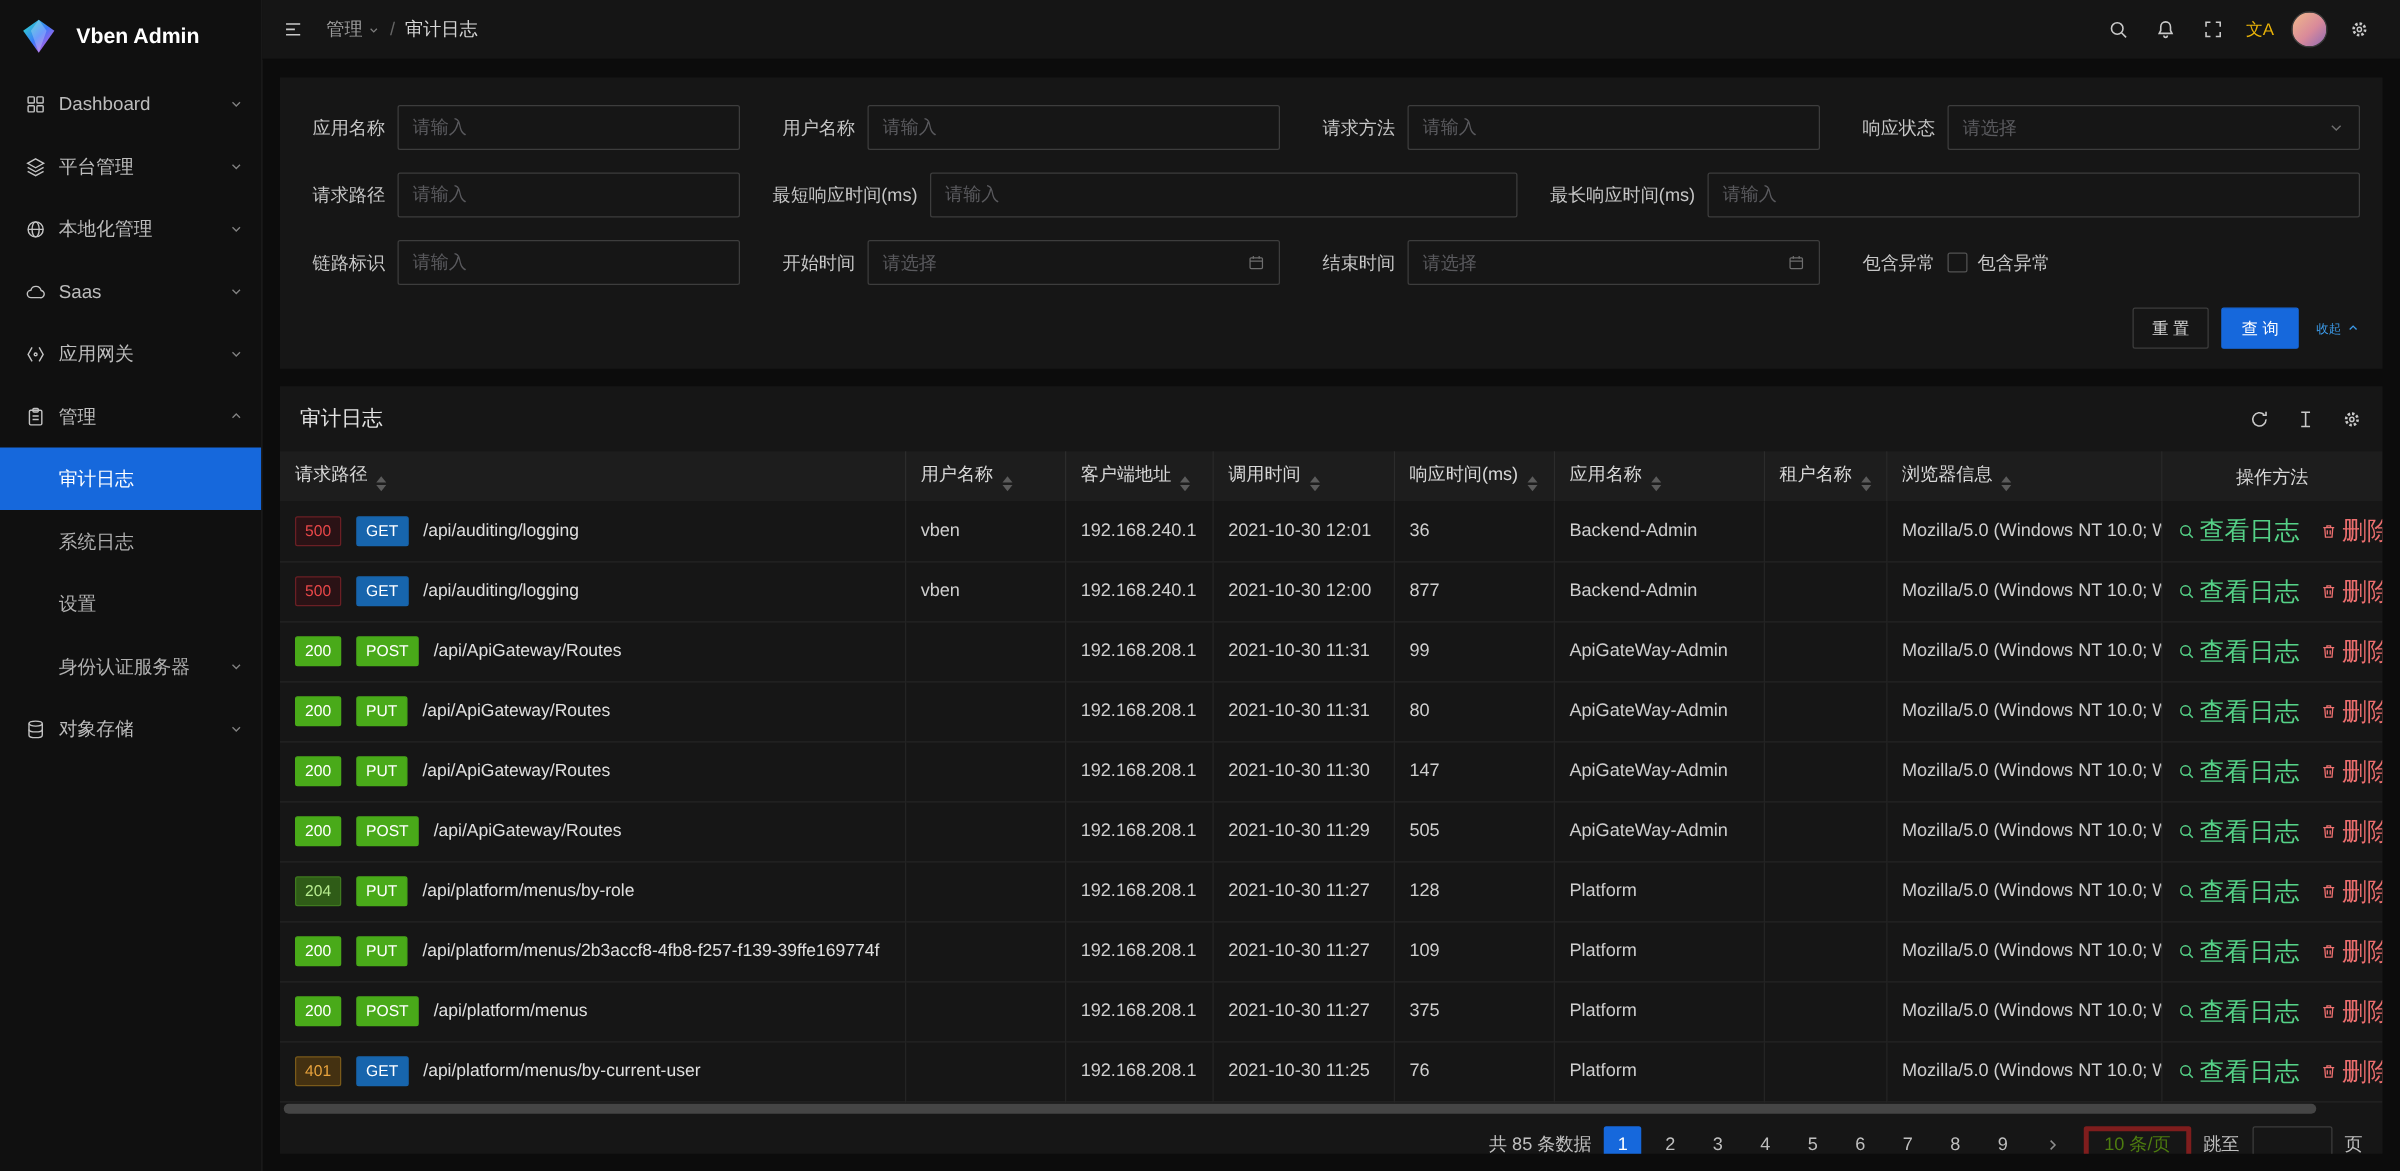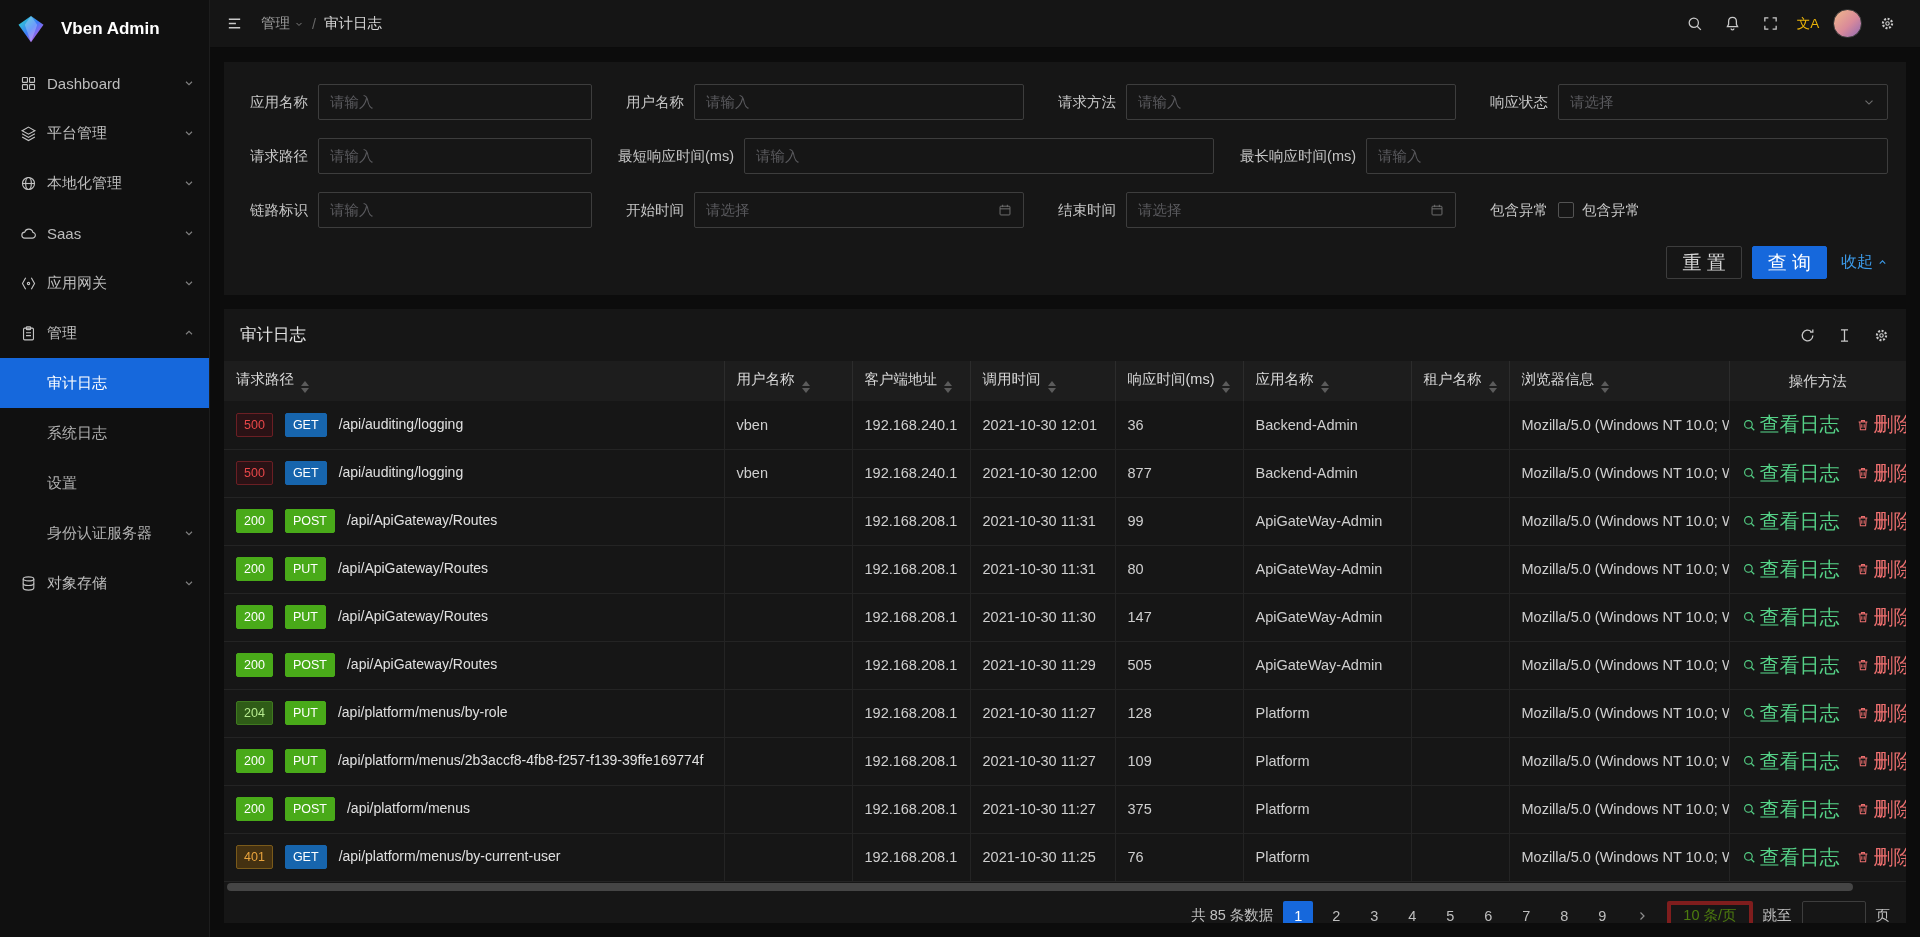--- a/index.html
+++ b/index.html
@@ -56,24 +56,24 @@
   input.ctrl { outline:none; }
   input.ctrl::placeholder { color:#5a5a5e; }
   .ctrl.fake { display:flex; align-items:center; cursor:pointer; }
   .ctrl.fake .ph { flex:1; color:#5a5a5e; overflow:hidden; white-space:nowrap; }
   .ctrl.fake .tail-icon { flex:none; color:#6e6e6e; display:flex; }
   .ctrl.fake .tail-icon svg { width:14px; height:14px; }
   .fcheck { align-items:center; }
   .checkbox { width:16px; height:16px; border:1px solid #535353; border-radius:2px; background:transparent; display:inline-block; margin-right:8px; cursor:pointer; flex:none; }
   .cb-label { color:#c6c6c6; white-space:nowrap; }
   .f-actions { display:flex; justify-content:flex-end; align-items:center; gap:10px; margin-top:2px; }
-  .btn { height:33px; padding:0 15px; border-radius:2px; font-size:19px; cursor:pointer; font-family:inherit; }
+  .btn { height:33px; padding:0 15px; border-radius:2px; font-size:13px; cursor:pointer; font-family:inherit; }
   .btn-default { background:transparent; border:1px solid #3d3d3d; color:#d9d9d9; }
   .btn-primary { background:#1668dc; border:1px solid #1668dc; color:#ffffff; }
-  .collapse-link { display:flex; align-items:center; gap:4px; color:#3c9ae8; font-size:16px; cursor:pointer; margin-left:4px; text-decoration:none; }
+  .collapse-link { display:flex; align-items:center; gap:4px; color:#3c9ae8; font-size:10px; cursor:pointer; margin-left:4px; text-decoration:none; }
   .collapse-link svg { width:11px; height:11px; }
 
   
   .table-card { flex:1; min-height:0; display:flex; flex-direction:column; overflow:hidden; }
   .tc-head { height:52px; flex:none; display:flex; align-items:center; padding:0 16px; }
   .tc-title { font-size:16.5px; color:#e2e2e2; }
   .tc-tools { margin-left:auto; display:flex; align-items:center; gap:20px; color:#c9c9c9; }
   .tc-tools .tb-icon svg { width:17px; height:17px; }
 
   table { width:100%; border-collapse:collapse; table-layout:fixed; font-size:14.5px; color:#cfcfcf; }

